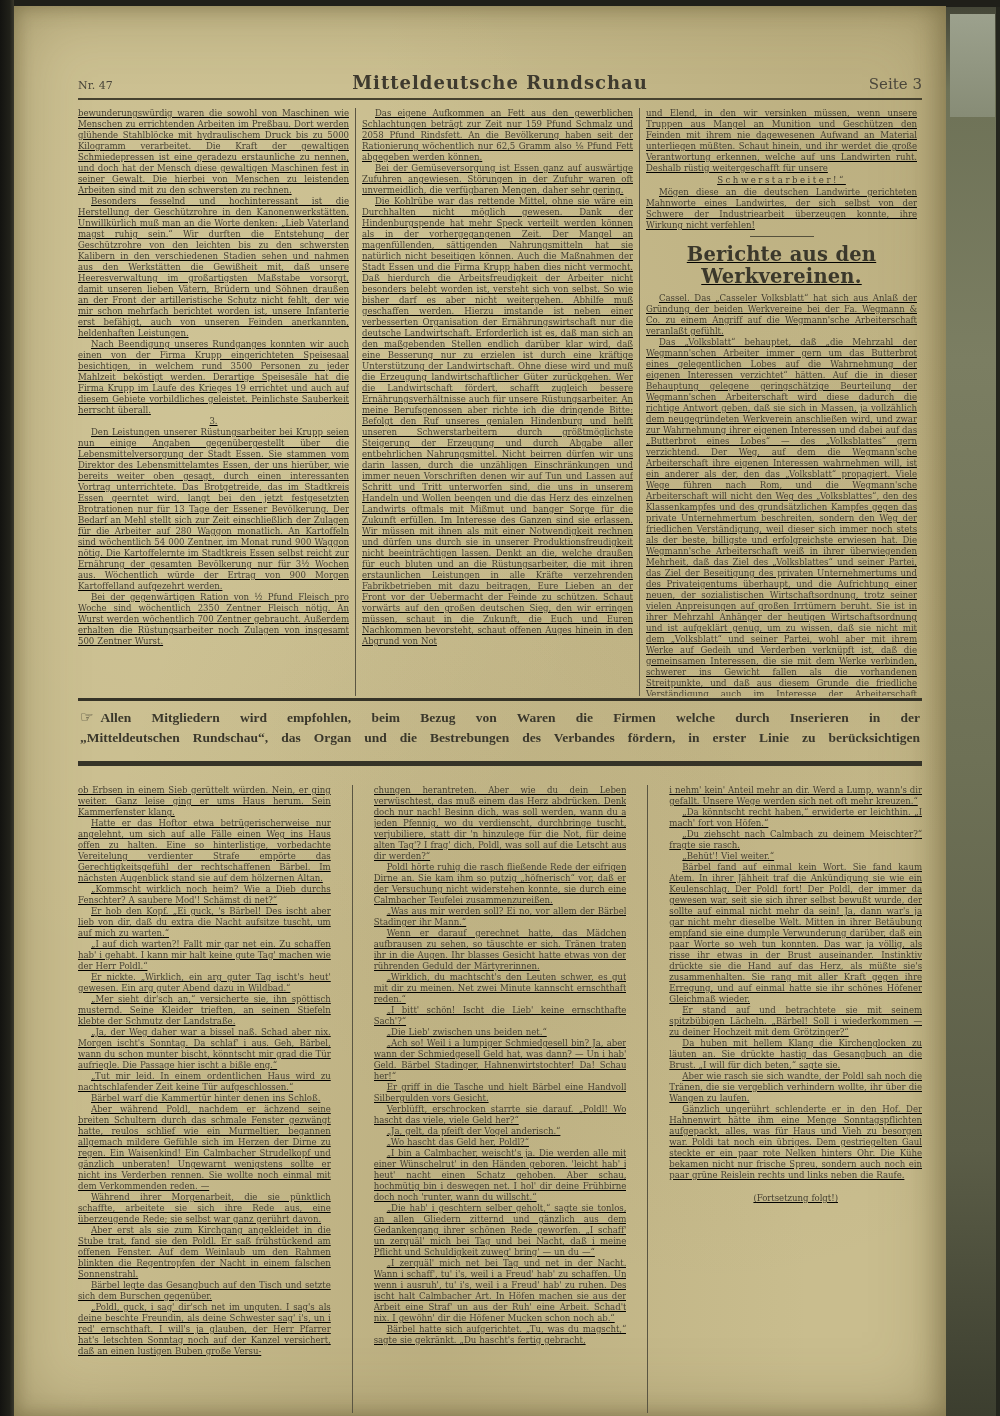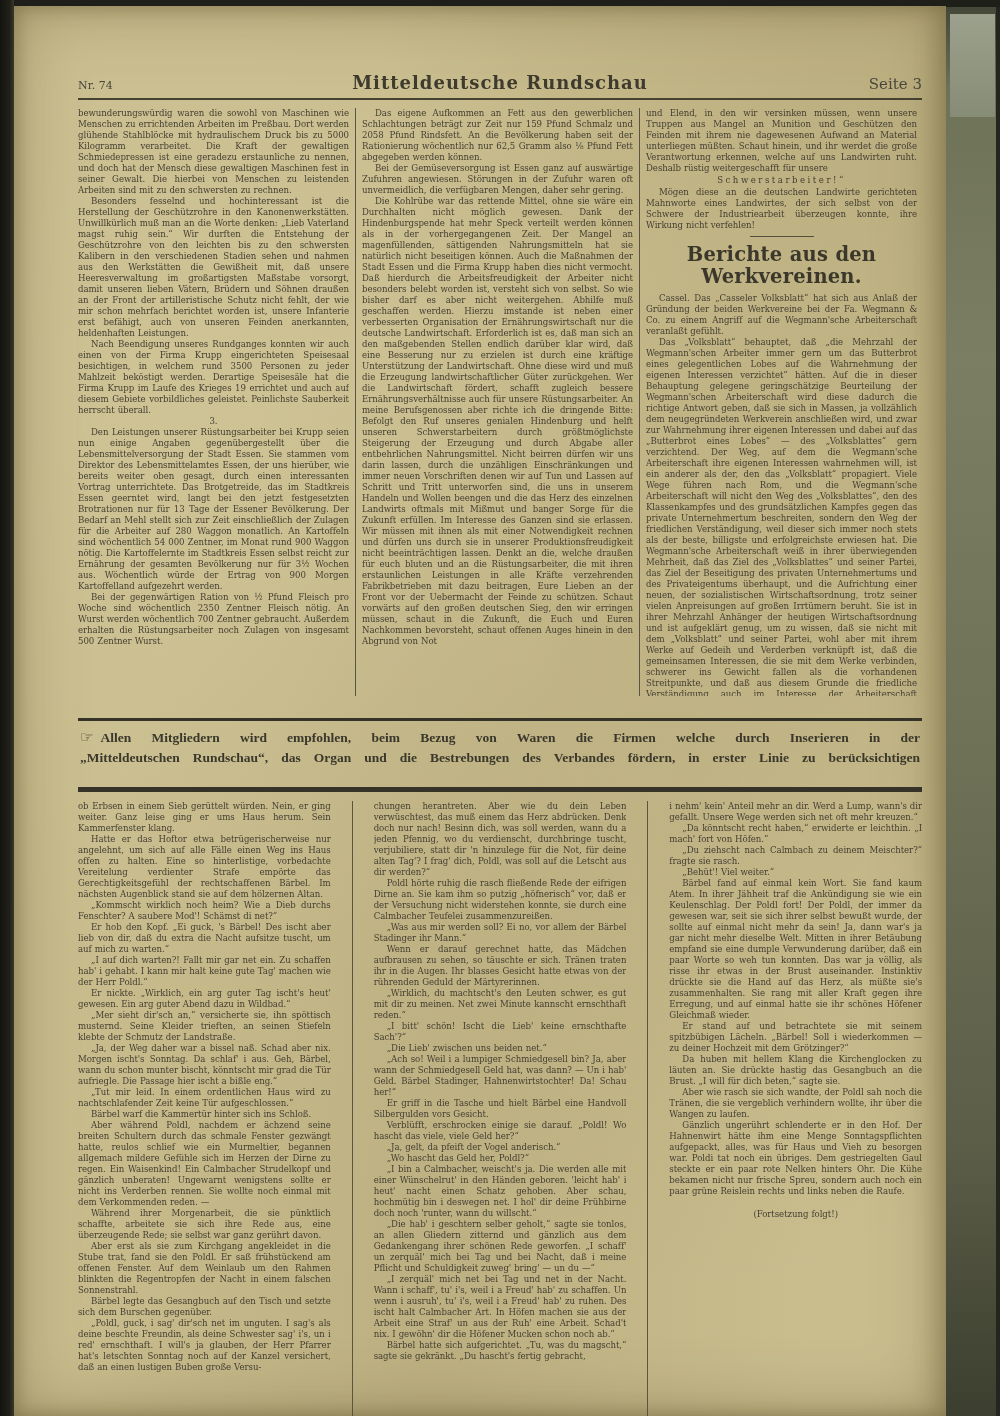--- a/index.html
+++ b/index.html
@@ -20,53 +20,53 @@
       radial-gradient(ellipse at 90% 8%, rgba(120,105,60,.16), transparent 40%),
       #c9bd8e;
     box-shadow: inset 0 0 70px rgba(92,80,40,.38), inset -10px 0 22px rgba(78,68,34,.30), inset 6px 0 14px rgba(78,68,34,.22);}
   .content{position:absolute;left:64px;top:66px;width:844px;}
   .header{display:flex;align-items:baseline;color:#4a463a;}
   .issue{width:120px;font-size:11px;}
   .masthead{flex:1;text-align:center;font-size:18px;font-weight:bold;letter-spacing:1px;color:#3e3a2e;}
   .pageno{width:120px;text-align:right;font-size:15px;}
   .head-rule{border-top:2px solid #46422f;margin-top:5px;}
   .cols{display:flex;margin-top:8px;}
-  .col{width:271px;overflow:hidden;}
+  .col{width:271px;overflow:hidden;text-decoration:underline;}
   .vr{width:1px;background:#5a5542;margin:0 6px;}
   .upper-cols{height:588px;}
-  .lower-cols{height:628px;margin-top:9px;gap:15px;}
+  .lower-cols{height:628px;margin-top:19px;gap:15px;}
   .col p{margin:0;text-align:justify;text-indent:13px;font-size:8.6px;line-height:11px;
     color:#443f31;letter-spacing:-0.05px;word-spacing:0.3px;}
   .col p.cont{text-indent:0;}
   .col p.ctr{text-align:center;text-indent:0;}
   .col p.spaced{letter-spacing:2.5px;margin:1px 0;}
   .col p.sep{height:0;border-top:1px solid #55503c;width:64px;margin:5px auto;}
   .col p.hl{font-size:19.5px;line-height:22px;font-weight:bold;text-align:center;text-indent:0;
     margin:7px 0 5px;letter-spacing:0.2px;color:#3b382b;}
   .col p.fin{margin-top:12px;}
-  .banner{margin-top:22px;border-top:3px solid #353327;border-bottom:5px solid #353327;
-    padding:6px 2px 19px;}
+  .banner{margin-top:2px;border-top:3px solid #353327;border-bottom:5px solid #353327;
+    padding:6px 2px 13px;}
   .banner .bline{font-family:"Liberation Serif",serif;font-weight:bold;font-size:13.5px;line-height:20px;
     color:#3a372b;text-align:justify;text-align-last:justify;}
   .manicule{font-family:"DejaVu Sans",sans-serif;font-size:15px;margin-right:7px;color:#3a372b;}
 </style>
 </head>
 <body>
 
 <div class="edge-right"></div>
 <div class="other-page"></div>
 <div class="edge-right-line"></div>
 <div class="edge-top"></div>
 <div class="edge-left"></div>
 
 <div class="paper">
   <div class="content">
 
     <div class="header">
-      <span class="issue">Nr. 74</span>
+      <span class="issue">Nr. 47</span>
       <span class="masthead">Mitteldeutsche Rundschau</span>
       <span class="pageno">Seite 3</span>
     </div>
     <div class="head-rule"></div>
 
     <div class="cols upper-cols">
       <div class="col">
           <p class="cont">bewunderungswürdig waren die sowohl von Maschinen wie Menschen zu errichtenden Arbeiten im Preßbau. Dort werden glühende Stahlblöcke mit hydraulischem Druck bis zu 5000 Kilogramm verarbeitet. Die Kraft der gewaltigen Schmiedepressen ist eine geradezu erstaunliche zu nennen, und doch hat der Mensch diese gewaltigen Maschinen fest in seiner Gewalt. Die hierbei von Menschen zu leistenden Arbeiten sind mit zu den schwersten zu rechnen.</p>
           <p class="ind">Besonders fesselnd und hochinteressant ist die Herstellung der Geschützrohre in den Kanonenwerkstätten. Unwillkürlich muß man an die Worte denken: „Lieb Vaterland magst ruhig sein.“ Wir durften die Entstehung der Geschützrohre von den leichten bis zu den schwersten Kalibern in den verschiedenen Stadien sehen und nahmen aus den Werkstätten die Gewißheit mit, daß unsere Heeresverwaltung im großartigsten Maßstabe vorsorgt, damit unseren lieben Vätern, Brüdern und Söhnen draußen an der Front der artilleristische Schutz nicht fehlt, der wie mir schon mehrfach berichtet worden ist, unsere Infanterie erst befähigt, auch von unseren Feinden anerkannten, heldenhaften Leistungen.</p>
           <p class="ind">Nach Beendigung unseres Rundganges konnten wir auch einen von der Firma Krupp eingerichteten Speisesaal besichtigen, in welchem rund 3500 Personen zu jeder Mahlzeit beköstigt werden. Derartige Speisesäle hat die Firma Krupp im Laufe des Krieges 19 errichtet und auch auf diesem Gebiete vorbildliches geleistet. Peinlichste Sauberkeit herrscht überall.</p>
@@ -101,39 +101,39 @@
       <div class="col">
           <p class="cont">ob Erbsen in einem Sieb gerüttelt würden. Nein, er ging weiter. Ganz leise ging er ums Haus herum. Sein Kammerfenster klang.</p>
           <p class="ind">Hatte er das Hoftor etwa betrügerischerweise nur angelehnt, um sich auf alle Fälle einen Weg ins Haus offen zu halten. Eine so hinterlistige, vorbedachte Vereitelung verdienter Strafe empörte das Gerechtigkeitsgefühl der rechtschaffenen Bärbel. Im nächsten Augenblick stand sie auf dem hölzernen Altan.</p>
           <p class="ind">„Kommscht wirklich noch heim? Wie a Dieb durchs Fenschter? A saubere Mod'! Schämst di net?“</p>
           <p class="ind">Er hob den Kopf. „Ei guck, 's Bärbel! Des ischt aber lieb von dir, daß du extra die Nacht aufsitze tuscht, um auf mich zu warten.“</p>
           <p class="ind">„I auf dich warten?! Fallt mir gar net ein. Zu schaffen hab' i gehabt. I kann mir halt keine gute Tag' machen wie der Herr Poldl.“</p>
           <p class="ind">Er nickte. „Wirklich, ein arg guter Tag ischt's heut' gewesen. Ein arg guter Abend dazu in Wildbad.“</p>
           <p class="ind">„Mer sieht dir'sch an,“ versicherte sie, ihn spöttisch musternd. Seine Kleider trieften, an seinen Stiefeln klebte der Schmutz der Landstraße.</p>
           <p class="ind">„Ja, der Weg daher war a bissel naß. Schad aber nix. Morgen ischt's Sonntag. Da schlaf' i aus. Geh, Bärbel, wann du schon munter bischt, könntscht mir grad die Tür aufriegle. Die Passage hier ischt a bißle eng.“</p>
           <p class="ind">„Tut mir leid. In einem ordentlichen Haus wird zu nachtschlafender Zeit keine Tür aufgeschlossen.“</p>
-          <p class="ind">Bärbel warf die Kammertür hinter sich ins Schloß.</p>
+          <p class="ind">Bärbel warf die Kammertür hinter denen ins Schloß.</p>
           <p class="ind">Aber während Poldl, nachdem er ächzend seine breiten Schultern durch das schmale Fenster gezwängt hatte, reulos schlief wie ein Murmeltier, begannen allgemach mildere Gefühle sich im Herzen der Dirne zu regen. Ein Waisenkind! Ein Calmbacher Strudelkopf und gänzlich unberaten! Ungewarnt wenigstens sollte er nicht ins Verderben rennen. Sie wollte noch einmal mit dem Verkommenden reden. —</p>
           <p class="ind">Während ihrer Morgenarbeit, die sie pünktlich schaffte, arbeitete sie sich ihre Rede aus, eine überzeugende Rede; sie selbst war ganz gerührt davon.</p>
           <p class="ind">Aber erst als sie zum Kirchgang angekleidet in die Stube trat, fand sie den Poldl. Er saß frühstückend am offenen Fenster. Auf dem Weinlaub um den Rahmen blinkten die Regentropfen der Nacht in einem falschen Sonnenstrahl.</p>
           <p class="ind">Bärbel legte das Gesangbuch auf den Tisch und setzte sich dem Burschen gegenüber.</p>
           <p class="ind">„Poldl, guck, i sag' dir'sch net im unguten. I sag's als deine beschte Freundin, als deine Schwester sag' i's, un i red' ernschthaft. I will's ja glauben, der Herr Pfarrer hat's letschten Sonntag noch auf der Kanzel versichert, daß an einen lustigen Buben große Versu-</p>
         </div>
       <div class="vr"></div>
       <div class="col">
           <p class="cont">chungen herantreten. Aber wie du dein Leben verwüschtest, das muß einem das Herz abdrücken. Denk doch nur nach! Besinn dich, was soll werden, wann du a jeden Pfennig, wo du verdienscht, durchbringe tuscht, verjubiliere, statt dir 'n hinzulege für die Not, für deine alten Tag'? I frag' dich, Poldl, was soll auf die Letscht aus dir werden?“</p>
           <p class="ind">Poldl hörte ruhig die rasch fließende Rede der eifrigen Dirne an. Sie kam ihm so putzig „höfnerisch“ vor, daß er der Versuchung nicht widerstehen konnte, sie durch eine Calmbacher Teufelei zusammenzureißen.</p>
           <p class="ind">„Was aus mir werden soll? Ei no, vor allem der Bärbel Stadinger ihr Mann.“</p>
           <p class="ind">Wenn er darauf gerechnet hatte, das Mädchen aufbrausen zu sehen, so täuschte er sich. Tränen traten ihr in die Augen. Ihr blasses Gesicht hatte etwas von der rührenden Geduld der Märtyrerinnen.</p>
           <p class="ind">„Wirklich, du machtscht's den Leuten schwer, es gut mit dir zu meinen. Net zwei Minute kannscht ernschthaft reden.“</p>
           <p class="ind">„I bitt' schön! Ischt die Lieb' keine ernschthafte Sach'?“</p>
           <p class="ind">„Die Lieb' zwischen uns beiden net.“</p>
           <p class="ind">„Ach so! Weil i a lumpiger Schmiedgesell bin? Ja, aber wann der Schmiedgesell Geld hat, was dann? — Un i hab' Geld. Bärbel Stadinger, Hahnenwirtstochter! Da! Schau her!“</p>
           <p class="ind">Er griff in die Tasche und hielt Bärbel eine Handvoll Silbergulden vors Gesicht.</p>
-          <p class="ind">Verblüfft, erschrocken einige sie darauf. „Poldl! Wo hascht das viele, viele Geld her?“</p>
+          <p class="ind">Verblüfft, erschrocken starrte sie darauf. „Poldl! Wo hascht das viele, viele Geld her?“</p>
           <p class="ind">„Ja, gelt, da pfeift der Vogel anderisch.“</p>
           <p class="ind">„Wo hascht das Geld her, Poldl?“</p>
           <p class="ind">„I bin a Calmbacher, weischt's ja. Die werden alle mit einer Wünschelrut' in den Händen geboren. 'leicht hab' i heut' nacht einen Schatz gehoben. Aber schau, hochmütig bin i deswegen net. I hol' dir deine Frühbirne doch noch 'runter, wann du willscht.“</p>
           <p class="ind">„Die hab' i geschtern selber geholt,“ sagte sie tonlos, an allen Gliedern zitternd und gänzlich aus dem Gedankengang ihrer schönen Rede geworfen. „I schaff' un zerquäl' mich bei Tag und bei Nacht, daß i meine Pflicht und Schuldigkeit zuweg' bring' — un du —“</p>
           <p class="ind">„I zerquäl' mich net bei Tag und net in der Nacht. Wann i schaff', tu' i's, weil i a Freud' hab' zu schaffen. Un wenn i ausruh', tu' i's, weil i a Freud' hab' zu ruhen. Des ischt halt Calmbacher Art. In Höfen machen sie aus der Arbeit eine Straf' un aus der Ruh' eine Arbeit. Schad't nix. I gewöhn' dir die Höfener Mucken schon noch ab.“</p>
           <p class="ind">Bärbel hatte sich aufgerichtet. „Tu, was du magscht,“ sagte sie gekränkt. „Du hascht's fertig gebracht,</p>
         </div>
       <div class="vr"></div>
       <div class="col">
           <p class="cont">i nehm' kein' Anteil mehr an dir. Werd a Lump, wann's dir gefallt. Unsere Wege werden sich net oft mehr kreuzen.“</p>

